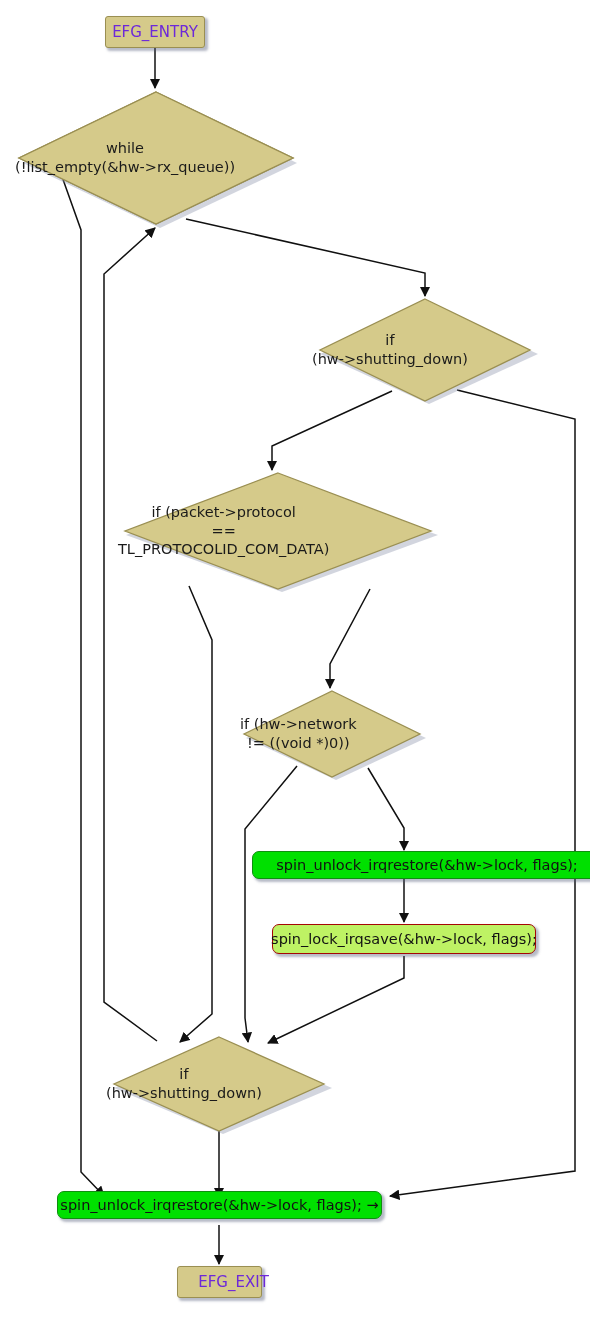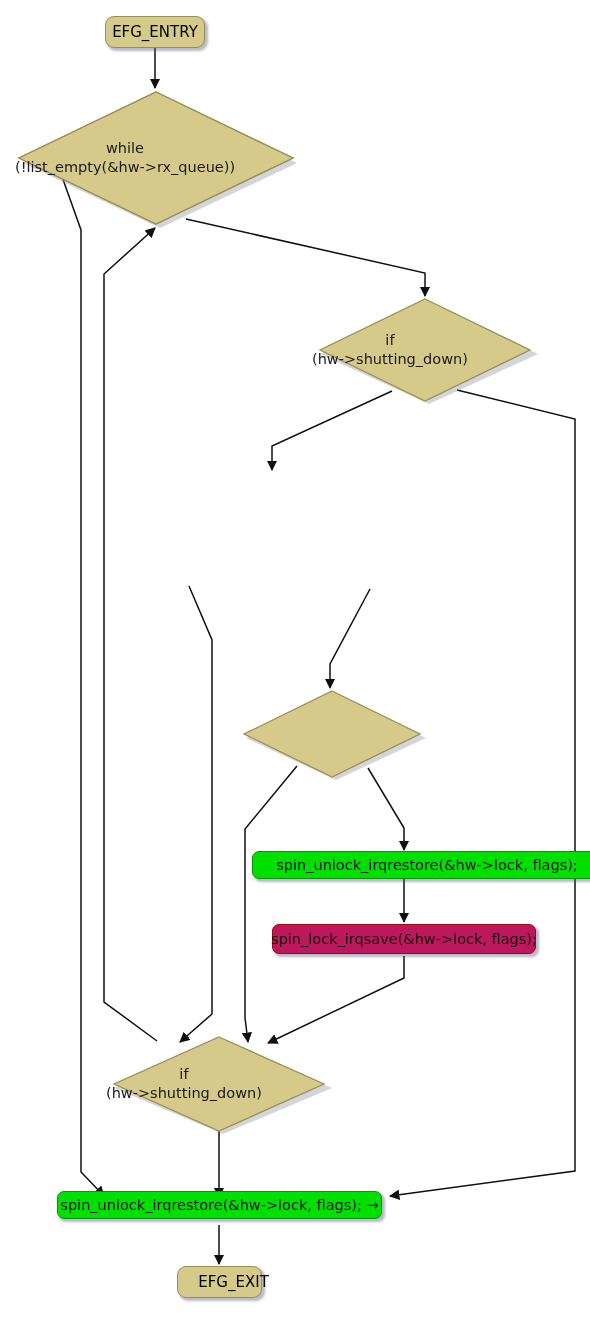--- a/index.html
+++ b/index.html
@@ -26,46 +26,46 @@
     pointer-events: none;
   }
   .node {
     position: absolute;
     box-sizing: border-box;
   }
   
   .terminal {
     background: #D5CA8A;
     border: 1.3px solid #9A8F52;
-    border-radius: 9px;
+    border-radius: 3px;
     box-shadow: 2.5px 2.5px 2.5px rgba(80,90,120,0.42);
     display: flex;
     align-items: center;
     justify-content: center;
-    color: #000000;
+    color: #6d28d9;
     font-size: 15px;
     white-space: nowrap;
   }
   
   .proc {
     border-radius: 7px;
     display: flex;
     align-items: center;
     justify-content: center;
     font-size: 14.5px;
     white-space: nowrap;
     box-shadow: 2.5px 2.5px 2.5px rgba(80,90,120,0.42);
     color: #121212;
   }
   .proc.green {
     background: #00E000;
     border: 1.3px solid #0f8f0f;
   }
   .proc.red {
-    background: #be185d;
+    background: #bef264;
     border: 1.3px solid #a50606;
   }
   
   .decision {
     display: flex;
     align-items: center;
     justify-content: flex-start;
   }
   .decision .dshape {
     position: absolute;
@@ -143,26 +143,37 @@
 
   <div class="node decision" style="left:312px; top:296px; width:226px; height:108px;">
     <svg class="dshape" viewBox="0 0 226 108" preserveAspectRatio="none">
       <polygon points="117,8 226,58 117,108 8,58" fill="#8a90a8" opacity="0.38"></polygon>
       <polygon points="113,3 218,54 113,105 8,54" fill="#D5CA8A" stroke="#9A8F52" stroke-width="1.3"></polygon>
     </svg>
     <span class="dlabel">if
 (hw-&gt;shutting_down)</span>
   </div>
 
+  <div class="node decision" style="left:118px; top:470px; width:320px; height:122px;">
+    <svg class="dshape" viewBox="0 0 320 122" preserveAspectRatio="none">
+      <polygon points="164,9 320,65 164,122 8,65" fill="#8a90a8" opacity="0.38"></polygon>
+      <polygon points="160,3 313,61 160,119 7,61" fill="#D5CA8A" stroke="#9A8F52" stroke-width="1.3"></polygon>
+    </svg>
+    <span class="dlabel">if (packet-&gt;protocol
+==
+TL_PROTOCOLID_COM_DATA)</span>
+  </div>
 
   <div class="node decision" style="left:240px; top:688px; width:186px; height:92px;">
     <svg class="dshape" viewBox="0 0 186 92" preserveAspectRatio="none">
       <polygon points="96,8 186,50 96,92 6,50" fill="#8a90a8" opacity="0.38"></polygon>
       <polygon points="92,3 180,46 92,89 4,46" fill="#D5CA8A" stroke="#9A8F52" stroke-width="1.3"></polygon>
     </svg>
+    <span class="dlabel">if (hw-&gt;network
+!= ((void *)0))</span>
   </div>
 
   <div class="node proc green" style="left:252px; top:851px; width:350px; height:28px;">
     <span>spin_unlock_irqrestore(&amp;hw-&gt;lock, flags);</span>
   </div>
 
   <div class="node proc red" style="left:272px; top:924px; width:264px; height:30px;">
     <span>spin_lock_irqsave(&amp;hw-&gt;lock, flags);</span>
   </div>
 

